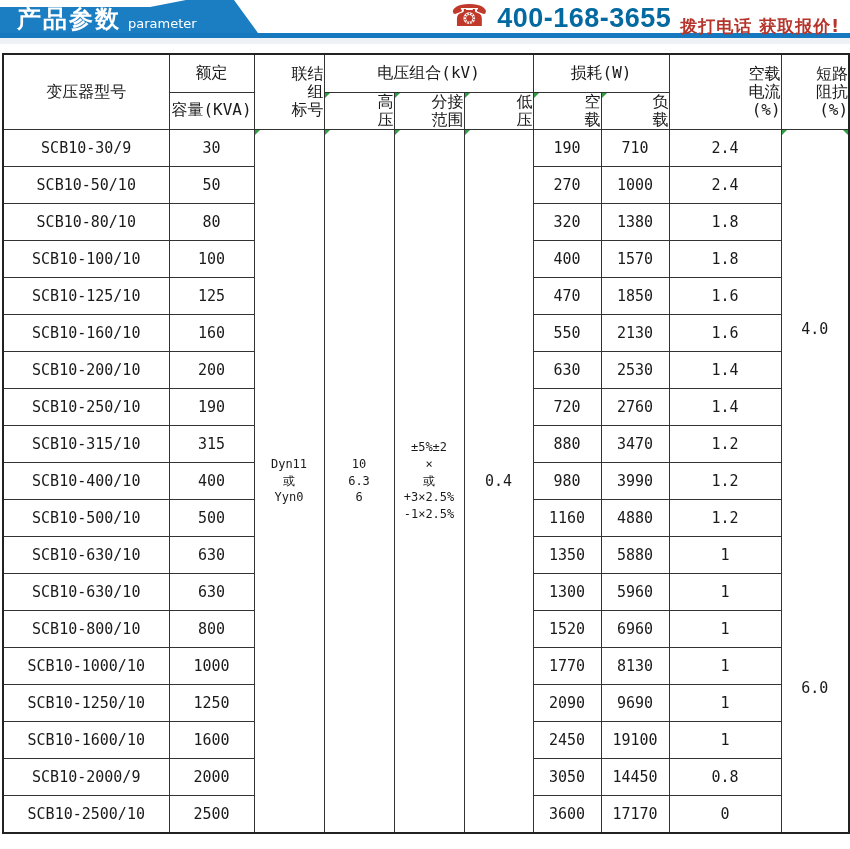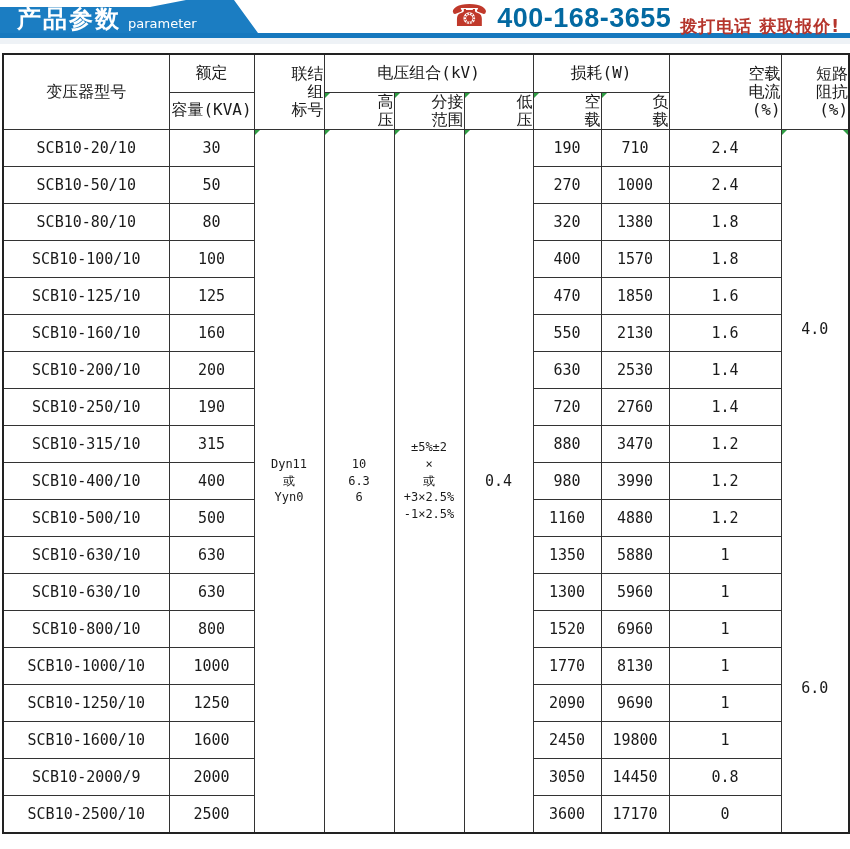--- a/index.html
+++ b/index.html
@@ -114,21 +114,21 @@
         </th>
       <th>
           <i class="gt"></i>
           <span class="ml">负
 载</span>
         </th>
     </tr>
   </thead>
   <tbody>
       <tr>
-        <td><span>SCB10-20/10</span></td>
+        <td><span>SCB10-30/9</span></td>
         <td><span>30</span></td>
         <td rowspan="19">
           <i class="gt"></i>
           <span class="ml-loose">Dyn11
 或
 Yyn0</span>
         </td>
         <td rowspan="19">
           <i class="gt"></i>
           <span class="ml-loose">10
@@ -256,21 +256,21 @@
         <td><span>SCB10-1250/10</span></td>
         <td><span>1250</span></td>
         <td><span>2090</span></td>
         <td><span>9690</span></td>
         <td><span>1</span></td>
       </tr>
       <tr>
         <td><span>SCB10-1600/10</span></td>
         <td><span>1600</span></td>
         <td><span>2450</span></td>
-        <td><span>19800</span></td>
+        <td><span>19100</span></td>
         <td><span>1</span></td>
       </tr>
       <tr>
         <td><span>SCB10-2000/9</span></td>
         <td><span>2000</span></td>
         <td><span>3050</span></td>
         <td><span>14450</span></td>
         <td><span>0.8</span></td>
       </tr>
       <tr>

